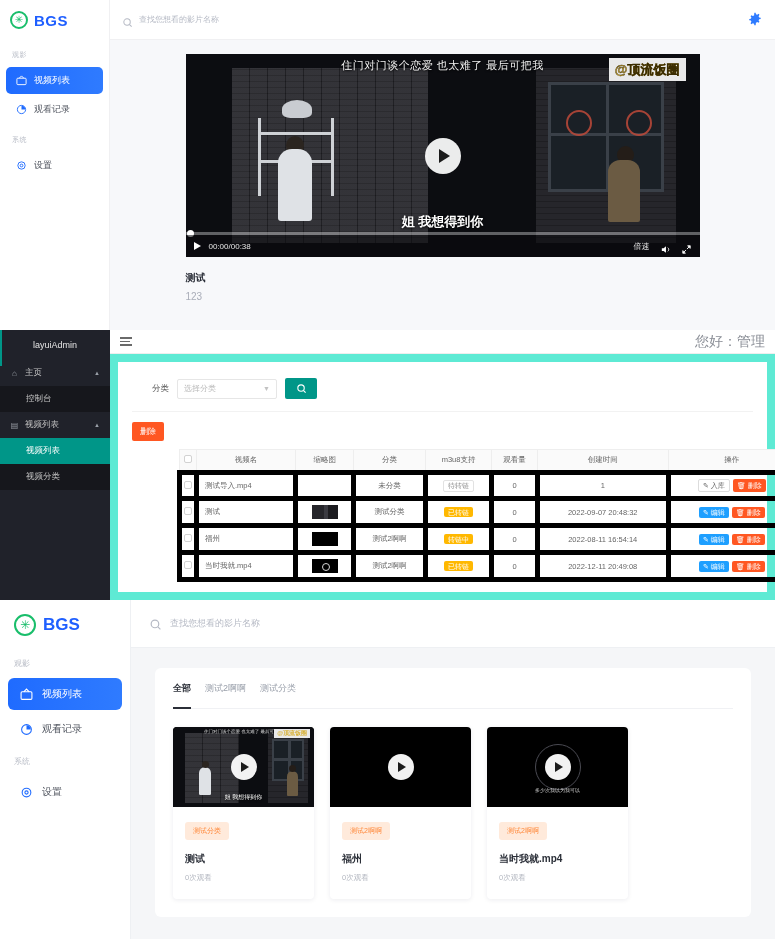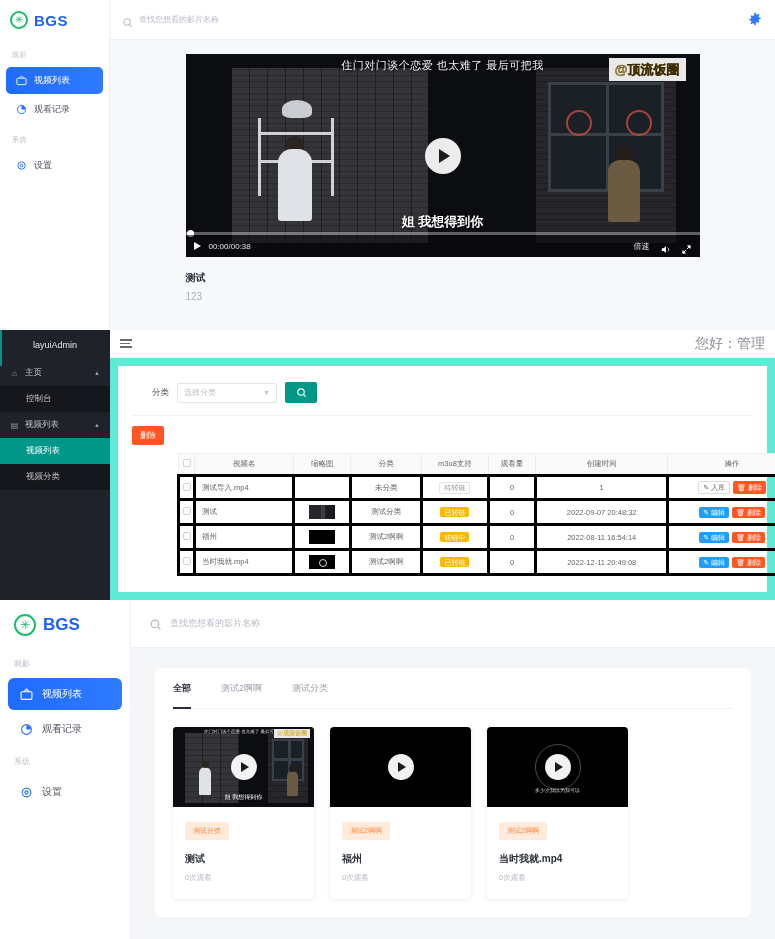--- a/index.html
+++ b/index.html
@@ -130,21 +130,21 @@
     width: 32px; height: 21px; background: #009688; border-radius: 2px;
     display: flex; align-items: center; justify-content: center; cursor: pointer;
   }
   .btn-search svg { stroke: #fff; fill: none; }
   .btn-del-top {
     margin: 10px 0 8px 0; display: inline-flex; align-items: center; justify-content: center;
     background: #ff5722; color: #fff; font-size: 8px; padding: 4px 8px; border-radius: 2px; cursor: pointer;
   }
   table.lay-table { width: 100%; border-collapse: collapse; font-size: 7.5px; color: #555; margin-left: 45px; }
   table.lay-table th { background: #fafafa; font-weight: normal; color: #666; padding: 5px 2px; border: 1px solid #eee; text-align: center; }
-  table.lay-table td { padding: 4px 2px; border: 3px solid #000000; text-align: center; color: #666; }
+  table.lay-table td { padding: 4px 2px; border: 5px solid #000000; text-align: center; color: #666; }
   table.lay-table td.cell-name { text-align: left; padding-left: 6px; }
   .cbx { width: 8px; height: 8px; border: 1px solid #d2d2d2; border-radius: 2px; display: inline-block; background: #fff; cursor: pointer; }
   .thumb { width: 26px; height: 14px; background: #000; display: inline-block; vertical-align: middle; position: relative; overflow: hidden; }
   .thumb.t-scene { background: linear-gradient(90deg,#26262b 0 45%,#3b3b42 45% 60%,#1c1c20 60% 100%); }
   .thumb.t-ring:after { content:""; position: absolute; left: 50%; top: 50%; width: 6px; height: 6px; margin: -3px 0 0 -3px; border-radius: 50%; border: 1px solid #d6d6d6; }
   .badge { display: inline-block; font-size: 7px; padding: 1.5px 4px; border-radius: 2px; line-height: 1; }
   .badge.wait { background: #fff; color: #8d8d8d; border: 1px solid #e2e2e2; }
   .badge.done { background: #ffb800; color: #fff; }
   .badge.doing { background: #ffb800; color: #fff; }
   .op-wrap { display: flex; gap: 3px; justify-content: center; }
@@ -165,21 +165,21 @@
   .p3-item .ico { width: 13px; height: 13px; flex: 0 0 13px; }
   .p3-item .ico svg { stroke: #1f6bff; fill: none; }
   .p3-item.active .ico svg { stroke: #fff; }
   .p3-main { flex: 1; display: flex; flex-direction: column; min-width: 0; }
   .p3-top { height: 48px; background: #fff; display: flex; align-items: center; padding: 0 18px; border-bottom: 1px solid #eef0f3; }
   .p3-search-ico { width: 13px; height: 13px; margin-right: 8px; }
   .p3-search-ico svg { stroke: #b5b9c4; fill: none; }
   .p3-search-ph { font-size: 9px; color: #b5b9c4; }
   .p3-body { flex: 1; padding: 20px 24px; }
   .p3-panel { background: #fff; border-radius: 6px; padding: 14px 18px 18px; }
-  .tabs { display: flex; align-items: flex-start; gap: 30px; border-bottom: 1px solid #f0f1f4; padding-bottom: 8px; }
+  .tabs { display: flex; align-items: flex-start; gap: 14px; border-bottom: 1px solid #f0f1f4; padding-bottom: 8px; }
   .tab { font-size: 9px; color: #9aa0ab; cursor: pointer; position: relative; padding-bottom: 5px; }
   .tab.active { color: #2b2f38; font-weight: bold; }
   .tab.active:after { content:""; position: absolute; left: 0; right: 0; bottom: -9px; height: 2px; background: #2b2f38; }
   .cards { display: flex; gap: 16px; margin-top: 18px; }
   .card { width: 141px; background: #fff; border-radius: 4px; box-shadow: 0 1px 5px rgba(20,30,60,.08); overflow: hidden; }
   .card-thumb { position: relative; width: 100%; height: 80px; background: #000; overflow: hidden; }
   .card-play { position: absolute; left: 50%; top: 50%; transform: translate(-50%,-50%); width: 26px; height: 26px; border-radius: 50%; background: rgba(255,255,255,.95); display: flex; align-items: center; justify-content: center; cursor: pointer; }
   .card-play .tri { width: 0; height: 0; border-left: 8px solid #1b1b1b; border-top: 5px solid transparent; border-bottom: 5px solid transparent; margin-left: 2px; }
   .card-sub { position: absolute; bottom: 5px; left: 0; right: 0; text-align: center; color: #fff; font-size: 6px; text-shadow: 0 1px 2px #000; }
   .card-top-sub { position: absolute; top: 2px; left: 0; right: 0; text-align: center; color: #ddd; font-size: 4.5px; white-space: nowrap; overflow: hidden; }

